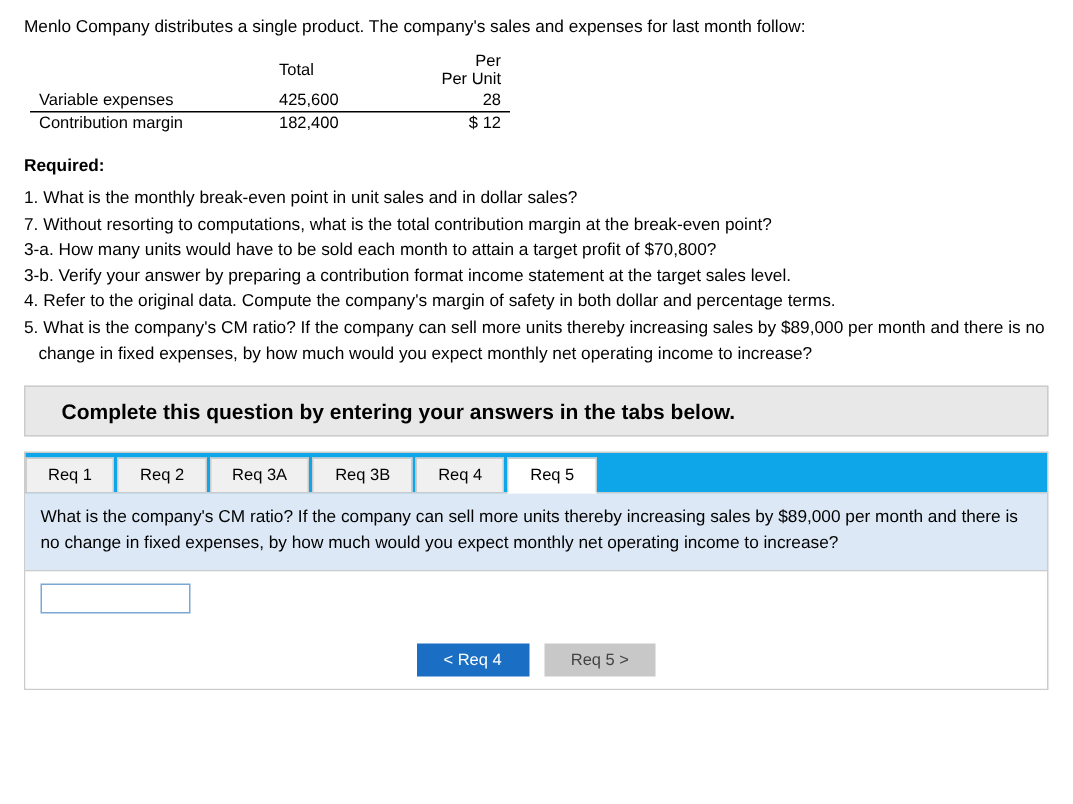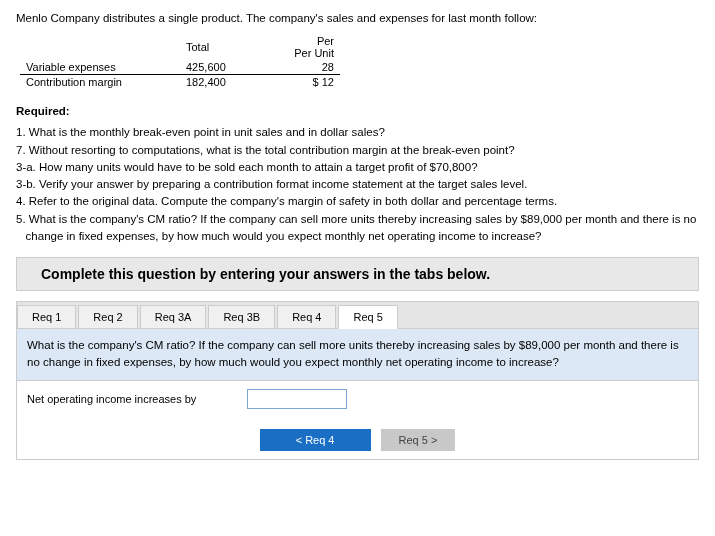--- a/index.html
+++ b/index.html
@@ -43,21 +43,21 @@
       font-weight: bold;
     }
     .tabs-container {
       display: flex;
       flex-direction: column;
       border: 1px solid #ccc;
     }
     .tabs-row {
       display: flex;
       border-bottom: 1px solid #ccc;
-      background: #e5e5e5;
+      background: #0ea5e9;
       text-align: right;
     }
     .tab {
       padding: 5px 14px;
       font-size: 11px;
       border: 1px solid #ccc;
       border-bottom: none;
       background: #f0f0f0;
       cursor: pointer;
       margin-right: 2px;
@@ -105,21 +105,21 @@
       display: flex;
       justify-content: center;
       gap: 10px;
       padding: 8px 10px;
       background: #fff;
     }
     .btn-prev {
       background: #1a6fc4;
       color: #fff;
       border: none;
-      padding: 5px 36px;
+      padding: 5px 18px;
       font-size: 11px;
       cursor: pointer;
     }
     .btn-next {
       background: #c8c8c8;
       color: #444;
       border: none;
       padding: 5px 18px;
       font-size: 11px;
       cursor: pointer;
@@ -172,21 +172,20 @@
     <div class="tab">Req 3A</div>
     <div class="tab">Req 3B</div>
     <div class="tab">Req 4</div>
     <div class="tab active">Req 5</div>
   </div>
 
   <div class="tab-content">What is the company's CM ratio? If the company can sell more units thereby increasing sales by $89,000 per month and there is no change in fixed expenses, by how much would you expect monthly net operating income to increase?</div>
 
   <div class="form-section">
     <div class="form-row">
-      <span class="form-label">Net operating income increases by</span>
       <input class="form-input" type="text" value="" style="">
     </div>
   </div>
 
   <div class="buttons-row">
     <button class="btn-prev">&lt; Req 4</button>
     <button class="btn-next">Req 5 &gt;</button>
   </div>
 </div>
 

